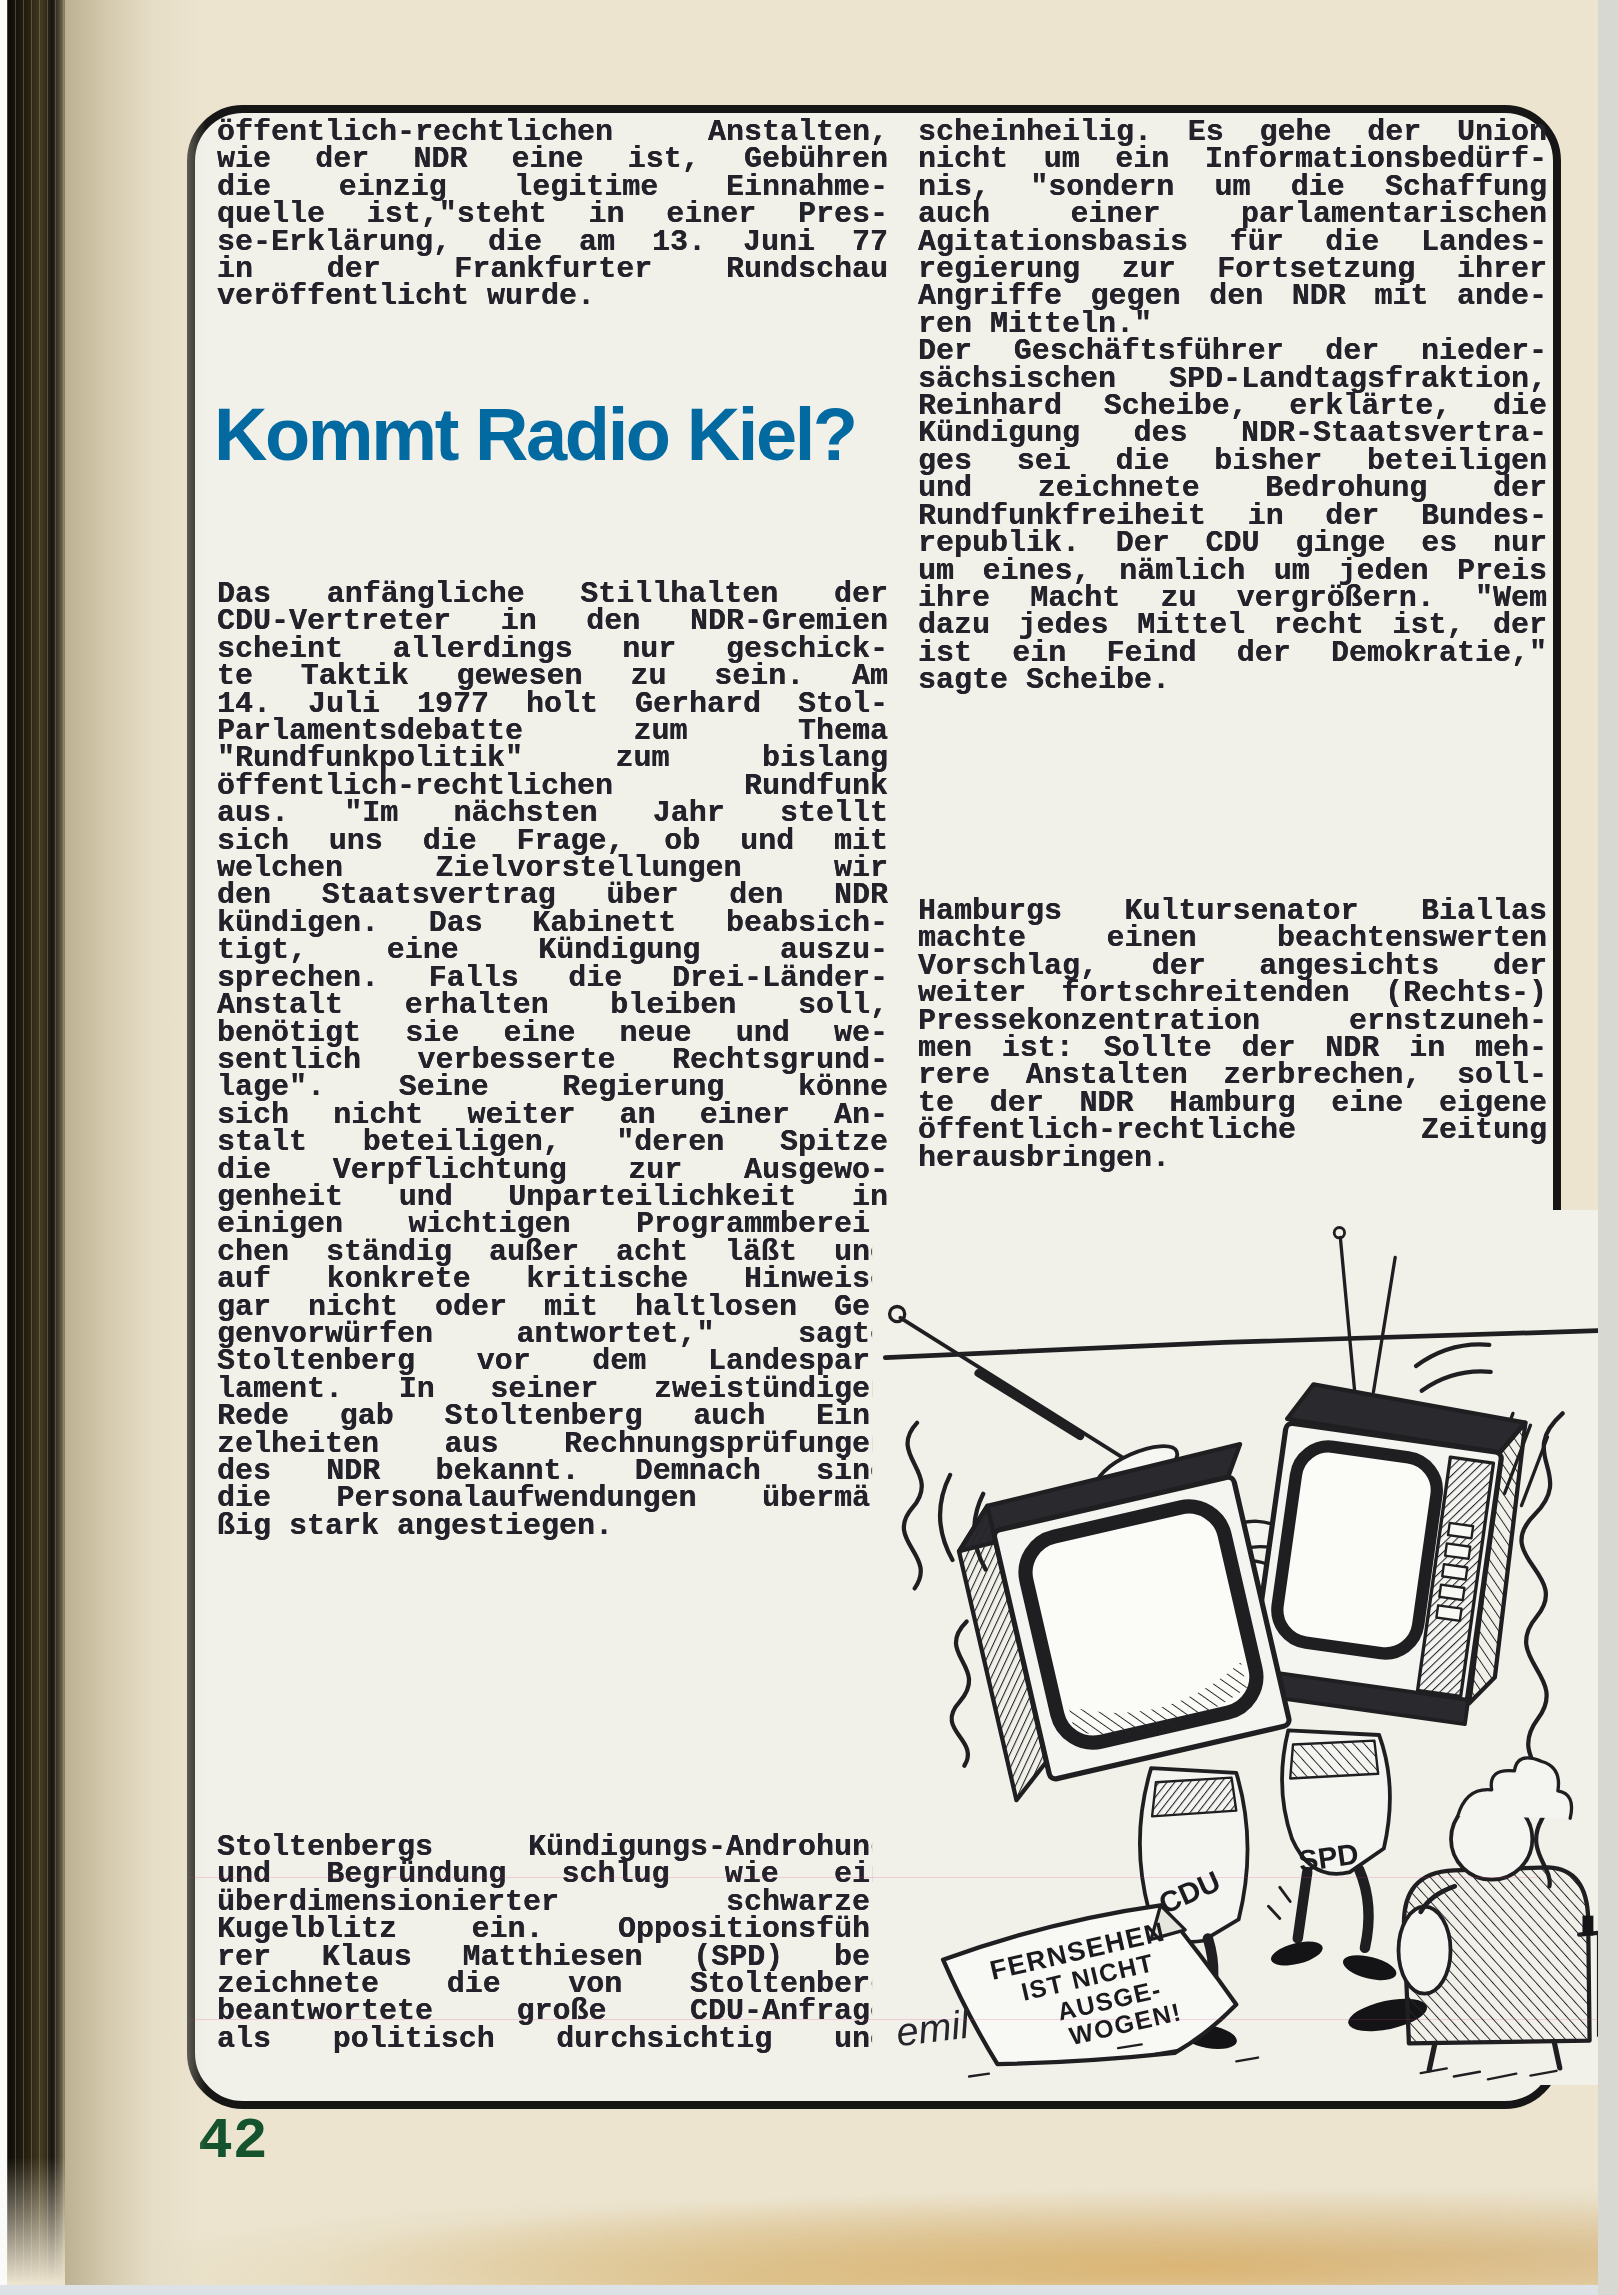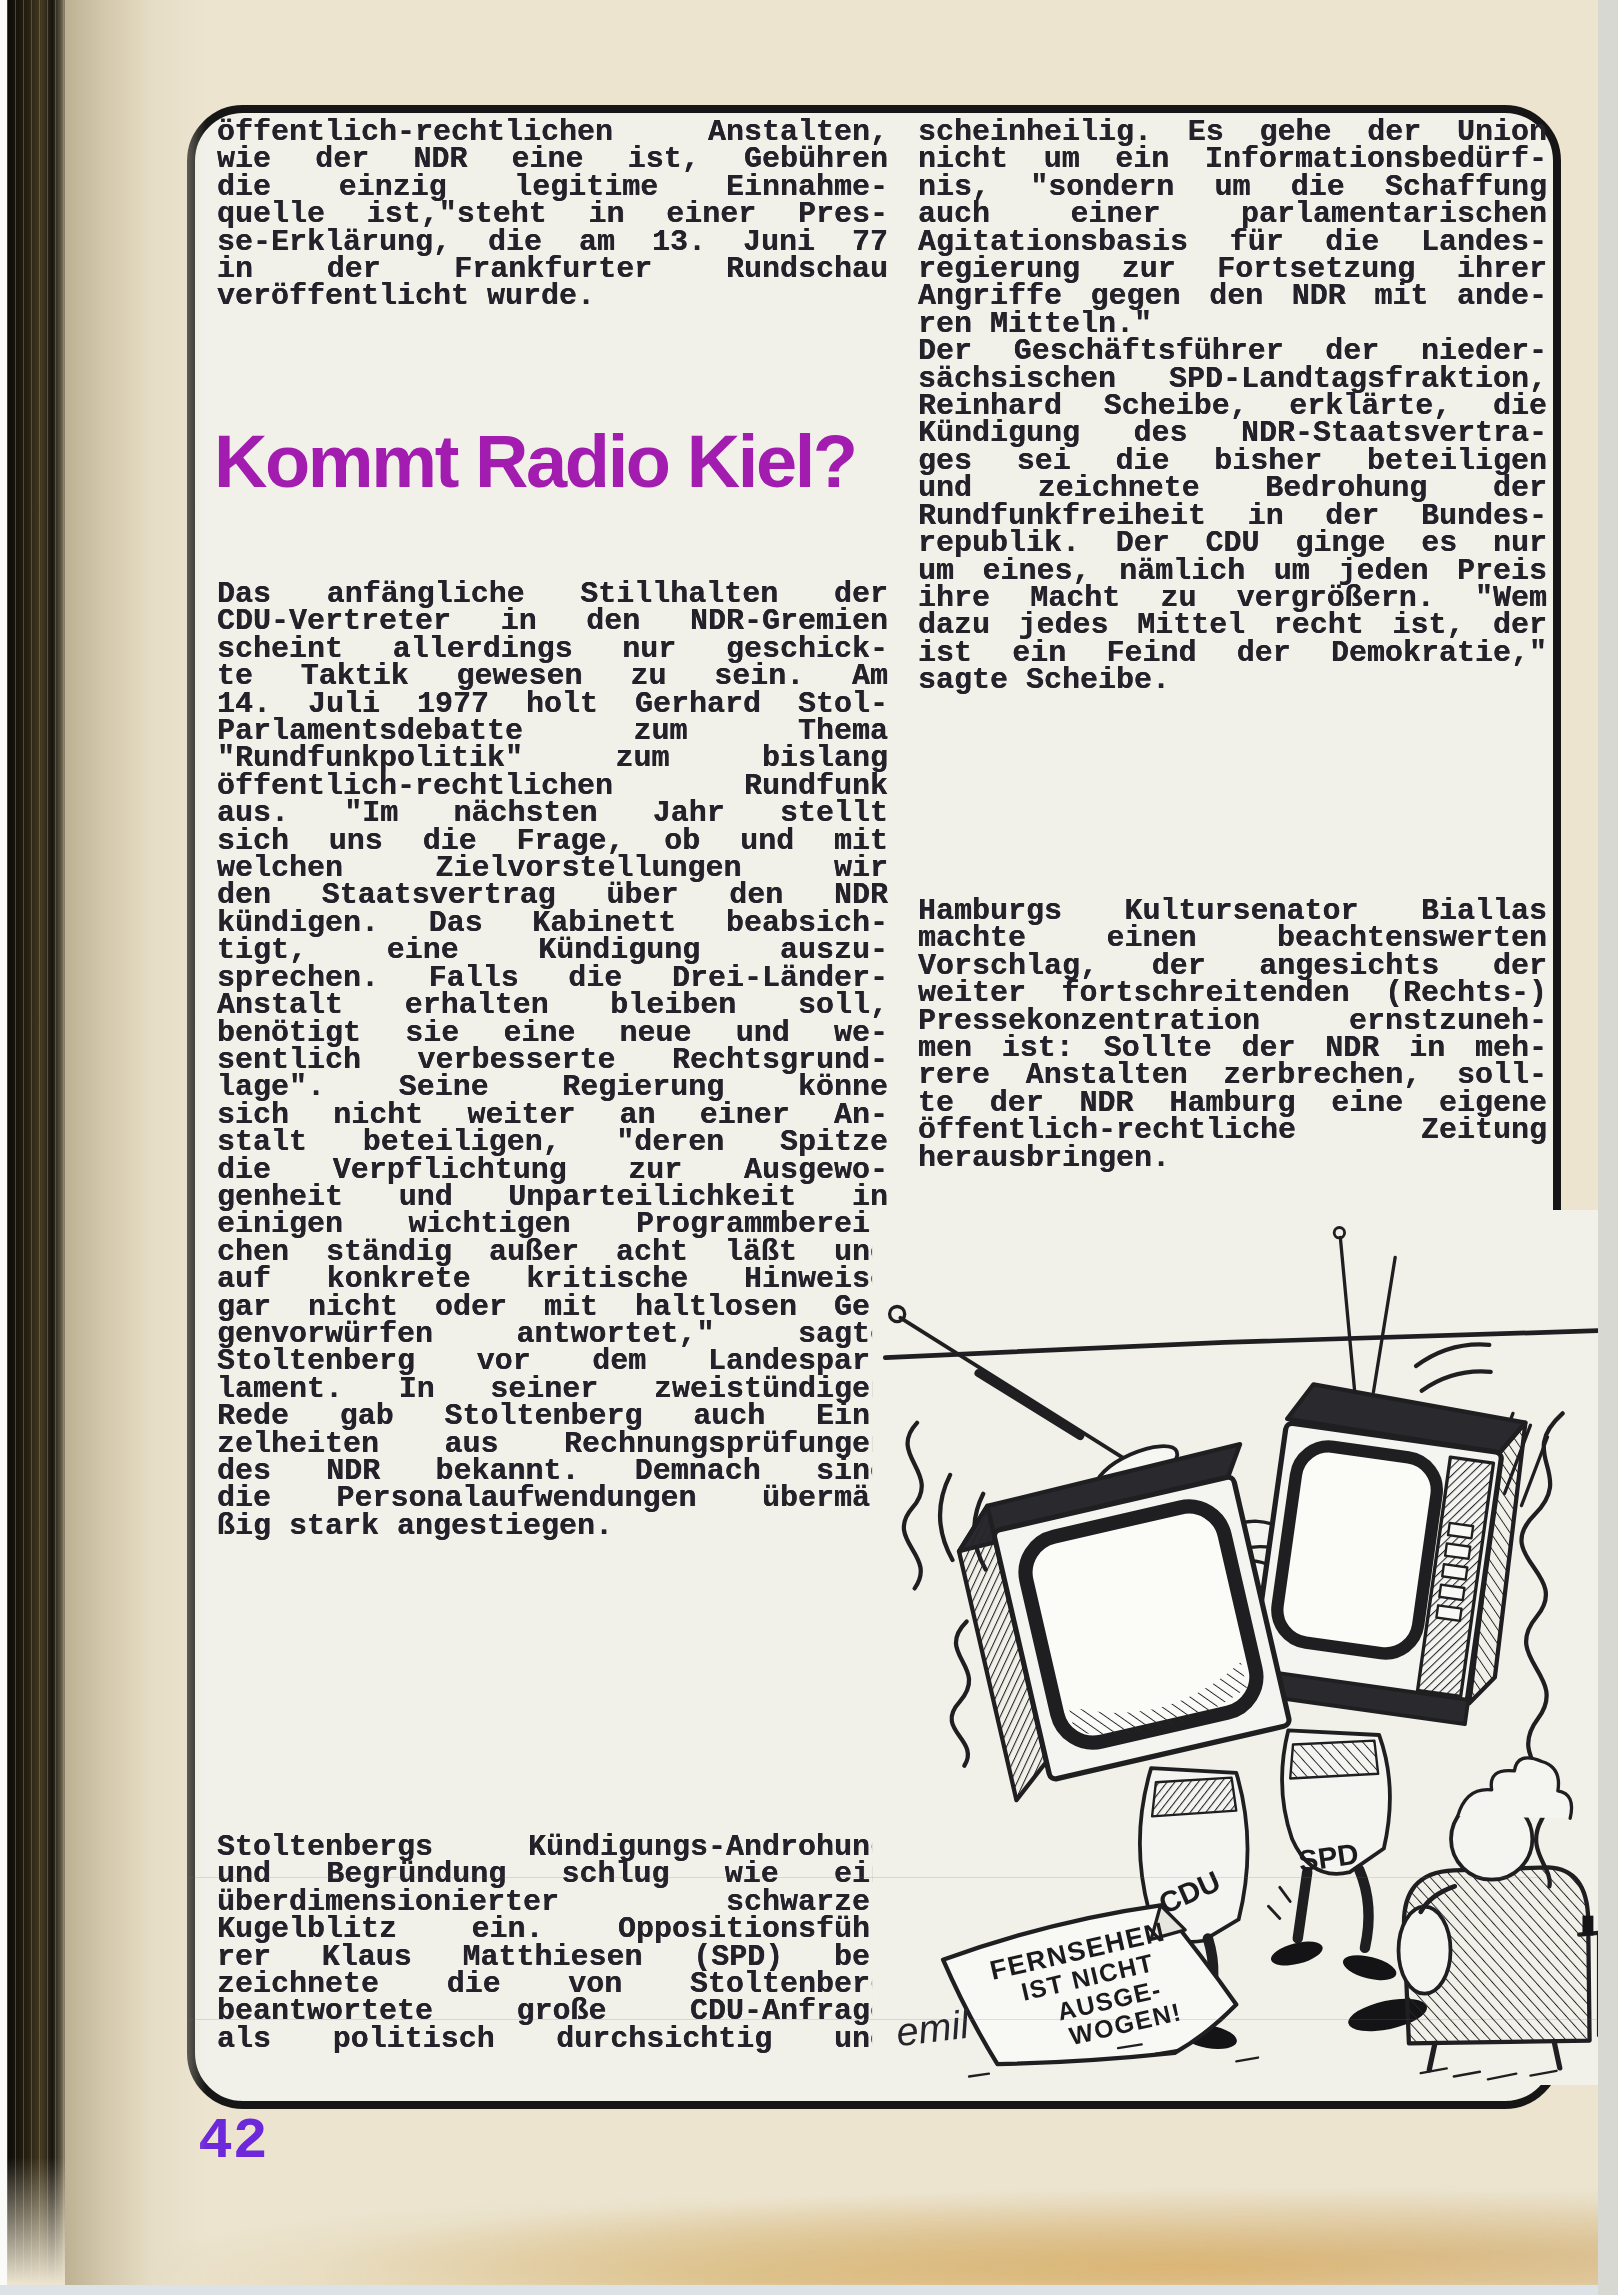--- a/index.html
+++ b/index.html
@@ -13,27 +13,27 @@
       linear-gradient(90deg,#0d0b08 0%,#262012 35%,#453b22 60%,#171310 78%,#57503c 92%,#8a8168 100%);}
   .page-curve{position:absolute;left:64px;top:0;width:142px;height:100%;
     background:linear-gradient(90deg,#bdb092 0%,#d4c9ad 30%,#e5ddc5 62%,rgba(236,228,207,0) 100%);}
   .frame{position:absolute;left:187px;top:105px;width:1374px;height:2004px;box-sizing:border-box;
     border:8px solid #161616;border-radius:56px;background:#f1f1ea;}
   .tblock{position:absolute;font:700 30px/27.4px "Liberation Mono",monospace;color:#232129;
     text-shadow:0 0 0.5px rgba(35,33,41,.9), 0.4px 0.4px 0 rgba(35,33,41,.25);}
   .tline{text-align:left;white-space:nowrap;}
   .tline.just{white-space:normal;text-align:justify;text-align-last:justify;}
   #lp1{left:217px;top:119px;width:671px;}
-  #headline{position:absolute;left:214px;top:424px;width:681px;
-    font:700 74px/76px "Liberation Sans",sans-serif;letter-spacing:-2.4px;color:#a21caf;}
+  #headline{position:absolute;left:214px;top:397px;width:681px;
+    font:700 74px/76px "Liberation Sans",sans-serif;letter-spacing:-2.4px;color:#0369a1;}
   #lp2{left:217px;top:581px;width:671px;}
   #lp3{left:217px;top:1834px;width:671px;}
   #rp1{left:918px;top:119px;width:629px;}
   #rp2{left:918px;top:898px;width:629px;}
-  #pageno{position:absolute;left:198px;top:2113px;font:700 58px/57px "Liberation Mono",monospace;color:#6d28d9;}
+  #pageno{position:absolute;left:198px;top:2113px;font:700 58px/57px "Liberation Mono",monospace;color:#14532d;}
   #cartoon{position:absolute;left:872px;top:1210px;width:747px;height:875px;}
   .pinkline{position:absolute;height:1.4px;background:rgba(214,60,140,.20);z-index:5;}
   .pink1{left:189px;top:1877px;width:1352px;}
   .pink2{left:189px;top:2019px;width:1423px;}
   .stains{position:absolute;left:142px;top:2175px;width:1466px;height:113px;filter:blur(2.8px);
     background:
       radial-gradient(ellipse at 72% 82%, rgba(214,150,50,.45), rgba(0,0,0,0) 60%),
       radial-gradient(ellipse at 42% 92%, rgba(205,170,90,.32), rgba(0,0,0,0) 55%),
       radial-gradient(ellipse at 90% 70%, rgba(160,120,50,.22), rgba(0,0,0,0) 60%);}
   .bottom-strip{position:absolute;left:0;bottom:0;width:100%;height:10.4px;background:#dde2e6;}

